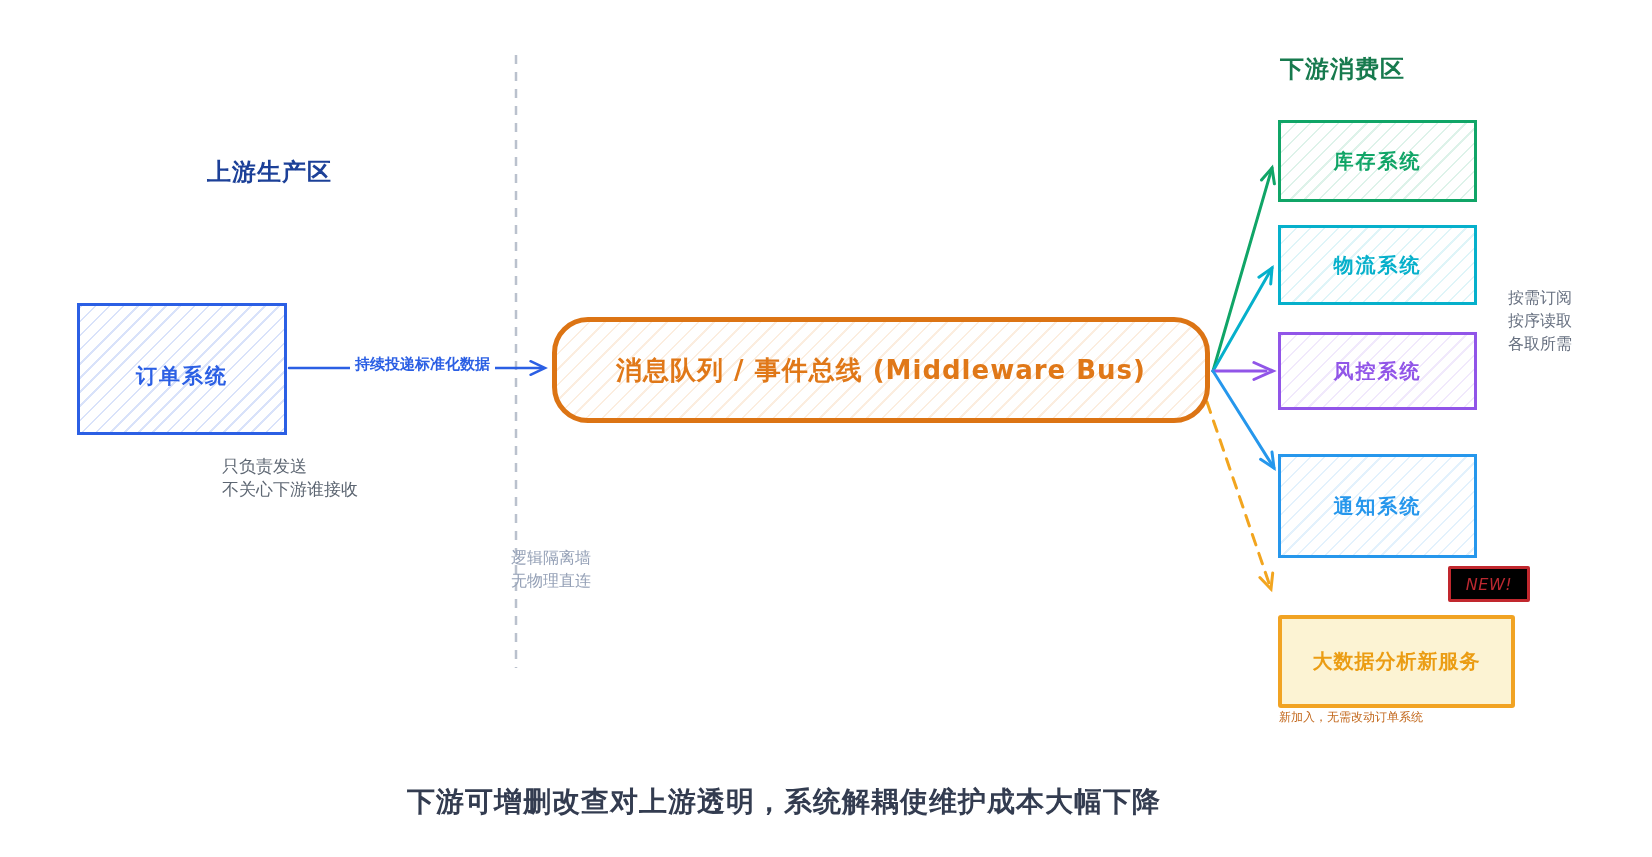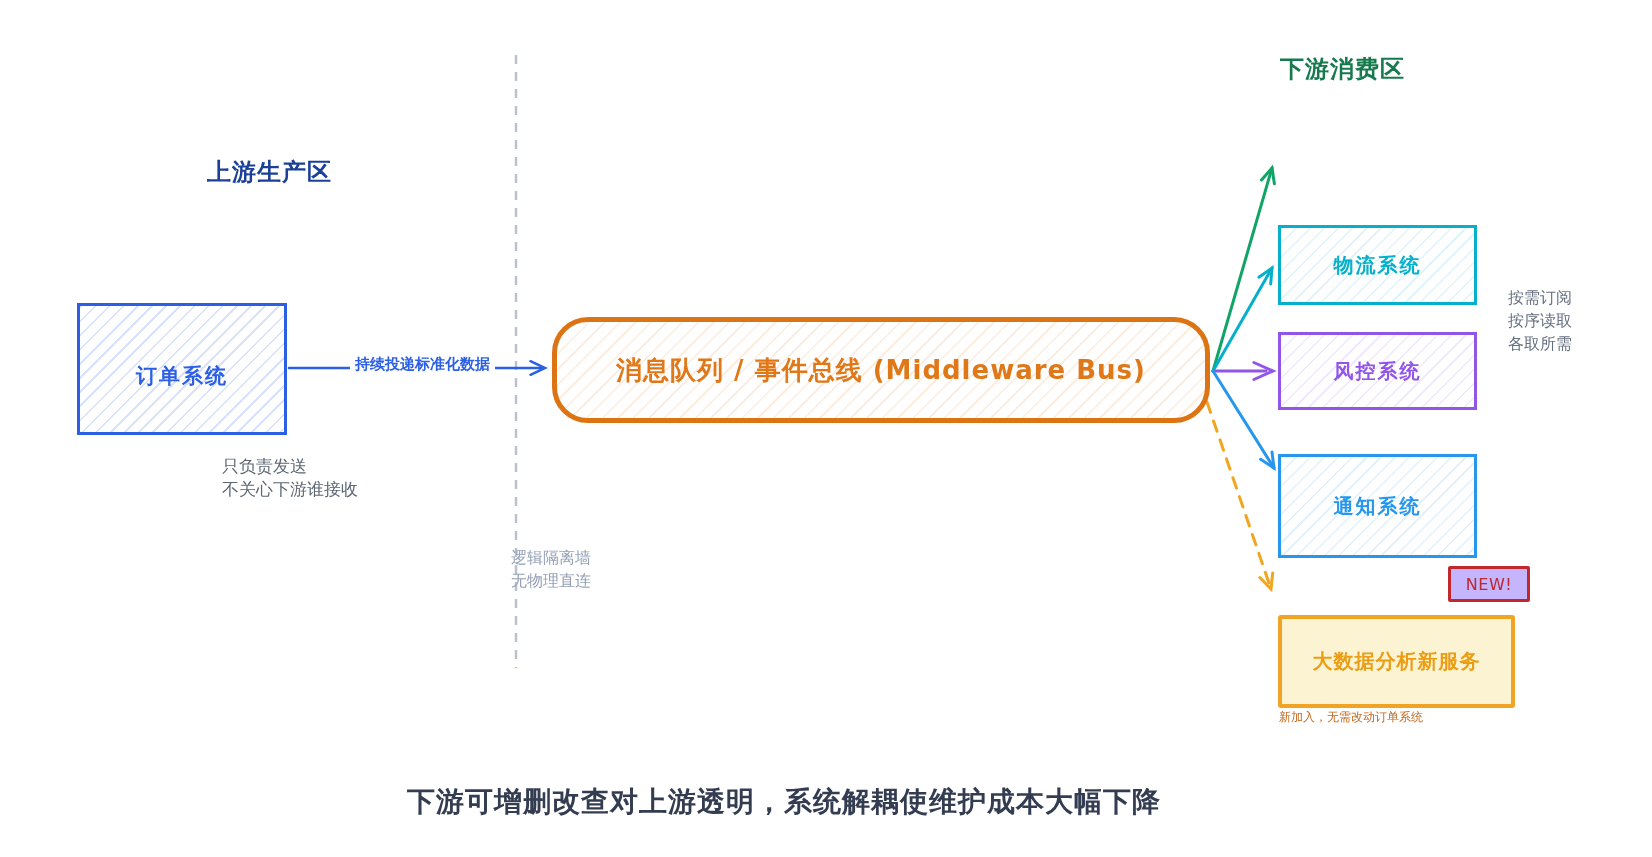--- a/index.html
+++ b/index.html
@@ -33,21 +33,21 @@
   .risk-box{top:332px;height:78px;border:3px solid #9155e8;
     background-image:repeating-linear-gradient(135deg, rgba(145,85,232,0.13) 0 1.6px, transparent 1.6px 10px);}
   .risk-box .lbl{color:#9155e8;}
   .notif-box{top:454px;height:104px;border:3px solid #2697ec;
     background-image:repeating-linear-gradient(135deg, rgba(38,151,236,0.13) 0 1.6px, transparent 1.6px 10px);}
   .notif-box .lbl{color:#2697ec;}
 
   .newsvc-box{left:1278px;top:592px;width:237px;height:93px;border:4px solid #f1a323;border-radius:3px;background:#fcf3d3;margin-top:23px;}
   .newsvc-box .lbl{color:#eb9d14;font-size:20px;font-weight:600;letter-spacing:1px;}
   .new-badge{left:1448px;top:566px;width:82px;height:36px;z-index:3;border:3px solid #c1282e;border-radius:2px;
-    background:#c4b5fd;display:flex;align-items:center;justify-content:center;box-sizing:border-box;}
+    background:#000000;display:flex;align-items:center;justify-content:center;box-sizing:border-box;font-style:italic;}
   .new-badge .lbl{color:#bb2830;font-size:16px;letter-spacing:0.5px;}
 
   .flow-label{left:350px;top:355px;z-index:3;background:#ffffff;padding:0 5px;
     color:#2b5fe4;font-size:15px;font-weight:600;white-space:nowrap;}
   .note{z-index:2;font-size:17px;line-height:23px;white-space:pre-line;}
   .sender-note{left:222px;top:455px;color:#5d6672;}
   .isolation-note{left:441px;top:546px;width:150px;text-align:right;color:#94a0b6;font-size:16px;}
   .consume-note{left:1508px;top:286px;color:#677080;font-size:16px;line-height:23px;}
   .newsvc-note{left:1279px;top:706px;color:#c2671b;font-size:12px;white-space:nowrap;}
   .caption{left:407px;top:783px;z-index:2;color:#333c50;font-size:28px;font-weight:bold;letter-spacing:1px;white-space:nowrap;}
@@ -105,20 +105,23 @@
 
   <div class="abs note isolation-note">逻辑隔离墙
 无物理直连</div>
 
   <div class="node bus-box">
     <span class="lbl">消息队列 / 事件总线 (Middleware Bus)</span>
   </div>
 
   <div class="zone-title downstream-title">下游消费区</div>
 
+  <div class="node consumer inv-box">
+    <span class="lbl">库存系统</span>
+  </div>
   <div class="node consumer log-box">
     <span class="lbl">物流系统</span>
   </div>
   <div class="node consumer risk-box">
     <span class="lbl">风控系统</span>
   </div>
   <div class="node consumer notif-box">
     <span class="lbl">通知系统</span>
   </div>
 

